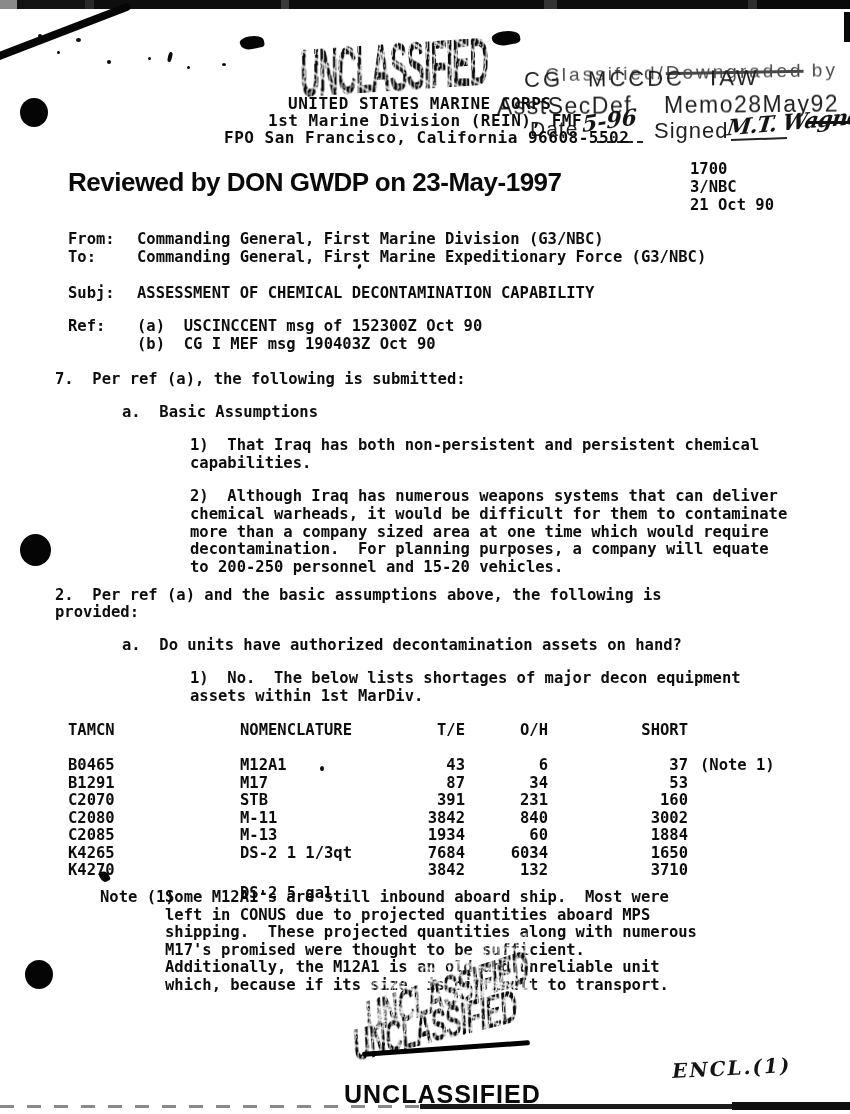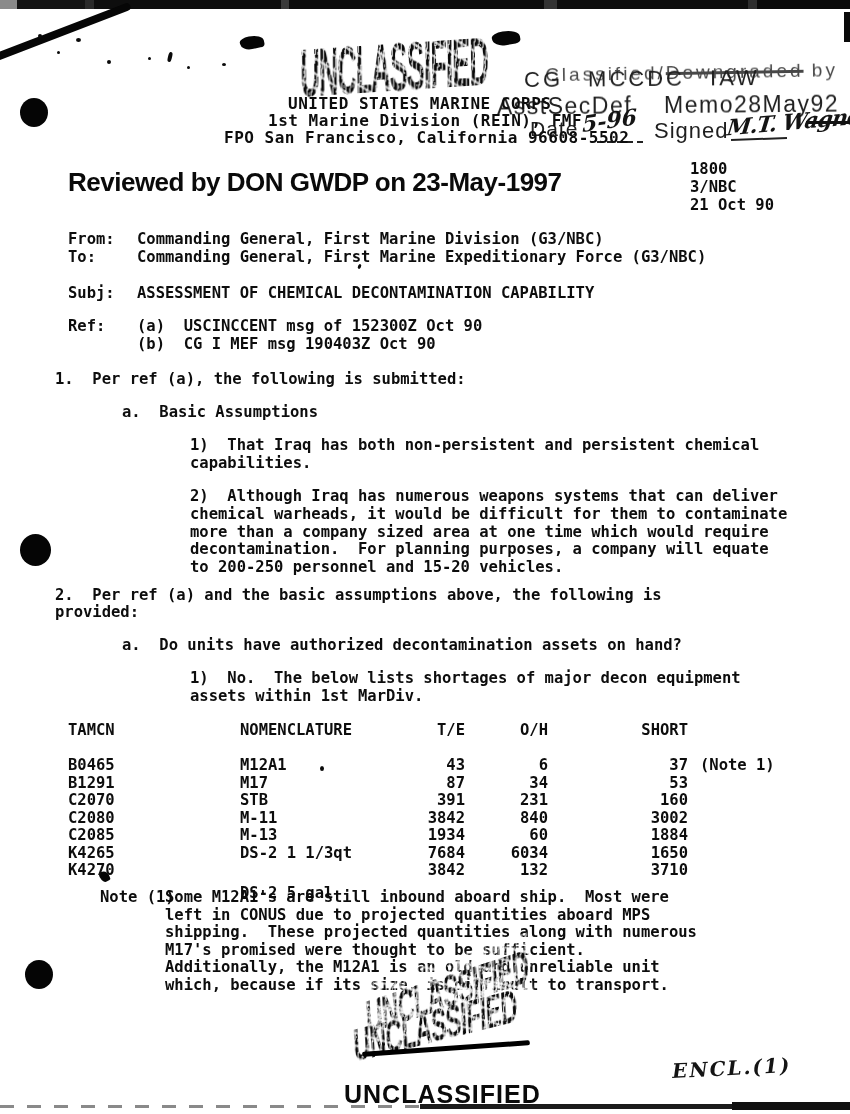--- a/index.html
+++ b/index.html
@@ -67,35 +67,35 @@
   <div class="abs" style="left:806px;top:121px;width:44px;height:3px;background:#121212;"></div>
   <div class="abs" style="left:731px;top:138px;width:56px;height:2px;background:#222;transform:rotate(-2deg);"></div>
   <div class="abs" style="left:597px;top:141px;width:48px;height:2px;background:repeating-linear-gradient(90deg,#222 0 6px,transparent 6px 10px);"></div>
 
   <div class="abs mono" style="left:288px;top:95px;font-size:16px;letter-spacing:0.5px;">UNITED STATES MARINE CORPS</div>
   <div class="abs mono" style="left:268px;top:112px;font-size:16px;letter-spacing:0.5px;">1st Marine Division (REIN), FMF</div>
   <div class="abs mono" style="left:224px;top:129px;font-size:16px;letter-spacing:0.5px;">FPO San Francisco, California 96608-5502</div>
 
   <div class="abs" style="left:68px;top:167px;font-family:'Liberation Sans',sans-serif;font-weight:bold;font-size:26px;color:#0a0a0a;letter-spacing:-0.5px;">Reviewed by DON GWDP on 23-May-1997</div>
 
-  <div class="abs mono" style="left:690px;top:161px;">1800</div>
+  <div class="abs mono" style="left:690px;top:161px;">1700</div>
   <div class="abs mono" style="left:690px;top:179px;">3/NBC</div>
   <div class="abs mono" style="left:690px;top:197px;">21 Oct 90</div>
 
   <div class="abs mono" style="left:68px;top:231px;">From:</div>
   <div class="abs mono" style="left:137px;top:231px;">Commanding General, First Marine Division (G3/NBC)</div>
   <div class="abs mono" style="left:68px;top:249px;">To:</div>
   <div class="abs mono" style="left:137px;top:249px;">Commanding General, First Marine Expeditionary Force (G3/NBC)</div>
   <div class="abs mono" style="left:68px;top:285px;">Subj:</div>
   <div class="abs mono" style="left:137px;top:285px;">ASSESSMENT OF CHEMICAL DECONTAMINATION CAPABILITY</div>
   <div class="abs mono" style="left:68px;top:318px;">Ref:</div>
   <div class="abs mono" style="left:137px;top:318px;">(a)  USCINCCENT msg of 152300Z Oct 90</div>
   <div class="abs mono" style="left:137px;top:336px;">(b)  CG I MEF msg 190403Z Oct 90</div>
 
-  <div class="abs mono" style="left:55px;top:371px;">1.  Per ref (a), the following is submitted:</div>
+  <div class="abs mono" style="left:55px;top:371px;">7.  Per ref (a), the following is submitted:</div>
   <div class="abs mono" style="left:122px;top:404px;text-align:center;">a.  Basic Assumptions</div>
   <div class="abs mono" style="left:190px;top:437px;">1)  That Iraq has both non-persistent and persistent chemical</div>
   <div class="abs mono" style="left:190px;top:455px;">capabilities.</div>
   <div class="abs mono" style="left:190px;top:488px;">2)  Although Iraq has numerous weapons systems that can deliver</div>
   <div class="abs mono" style="left:190px;top:524px;">more than a company sized area at one time which would require</div>
   <div class="abs mono" style="left:190px;top:506px;">chemical warheads, it would be difficult for them to contaminate</div>
   <div class="abs mono" style="left:190px;top:541px;">decontamination.  For planning purposes, a company will equate</div>
   <div class="abs mono" style="left:190px;top:559px;">to 200-250 personnel and 15-20 vehicles.</div>
   <div class="abs mono" style="left:55px;top:587px;">2.  Per ref (a) and the basic assumptions above, the following is</div>
   <div class="abs mono" style="left:55px;top:604px;">provided:</div>

